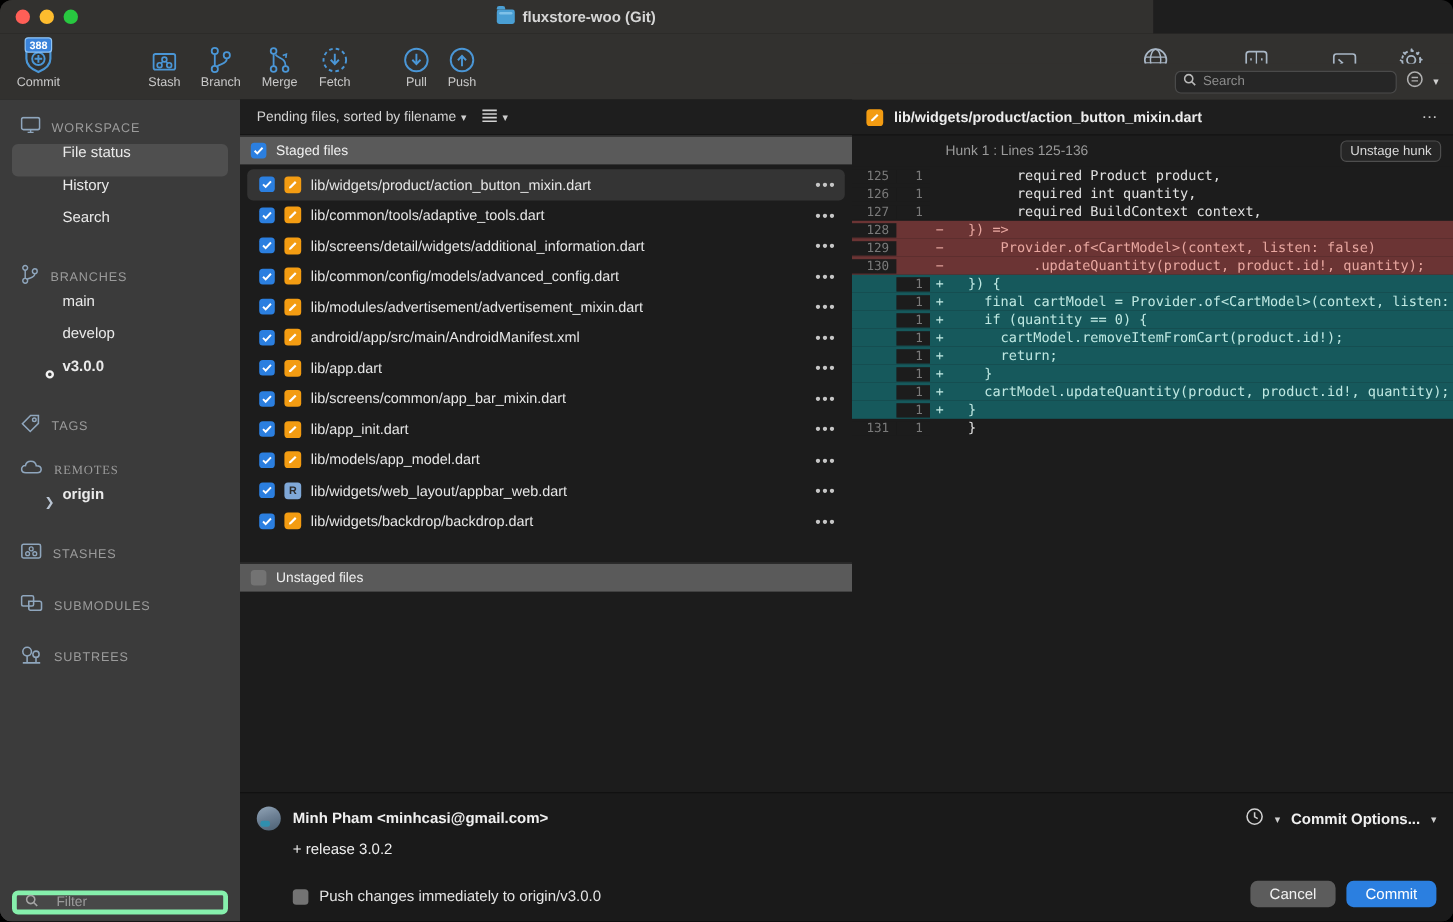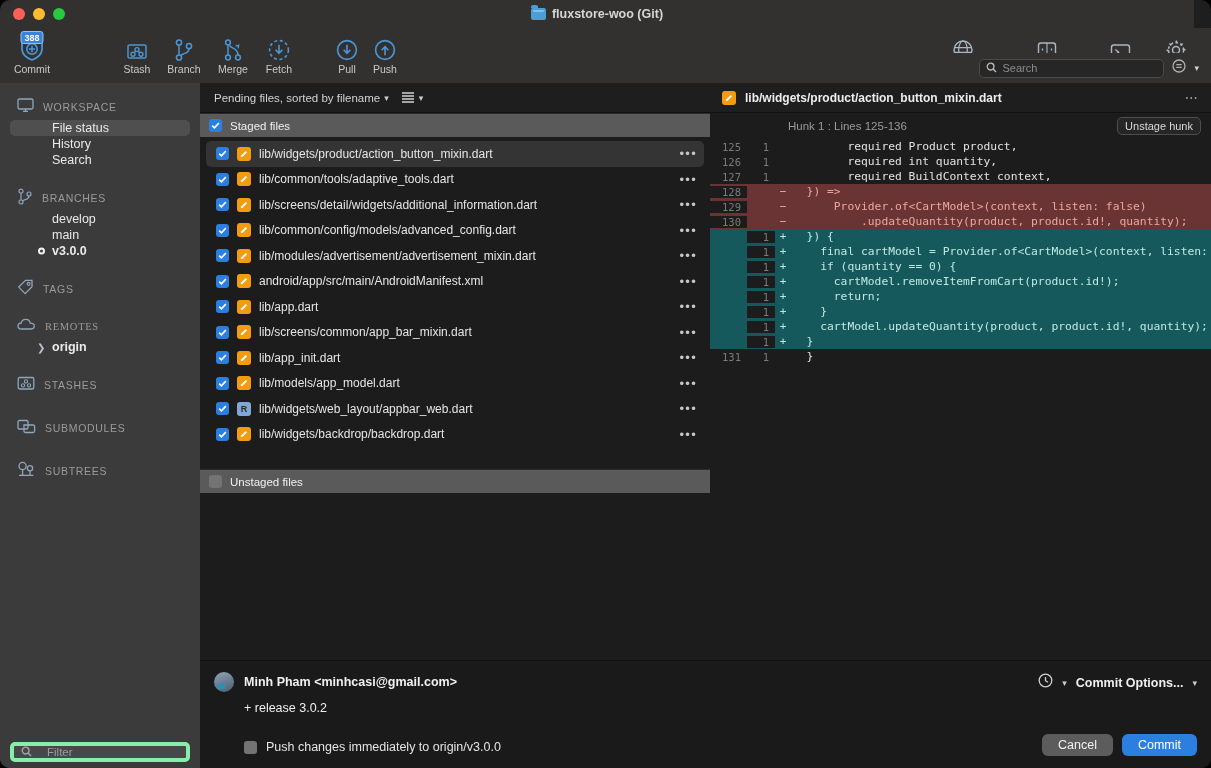--- a/index.html
+++ b/index.html
@@ -12,21 +12,21 @@
   .win {
     position: relative;
     width: 1211px; height: 768px;
     background: #1e1e1e;
     border-radius: 10px;
     overflow: hidden;
   }
 
   
   .titlebar {
-    position: absolute; top: 0; left: 0; width: 1194px; height: 28px;
+    position: absolute; top: 0; left: 0; width: 961px; height: 28px;
     background: #32312f;
     display: flex; align-items: center;
   }
   .traffic { display: flex; gap: 8px; padding-left: 13px; }
   .dot { width: 12px; height: 12px; border-radius: 50%; }
   .dot.red { background: #ff5f57; }
   .dot.yellow { background: #febc2e; }
   .dot.green { background: #28c840; }
   .title-center {
     position: absolute; left: 0; right: 0; text-align: center;
@@ -72,21 +72,21 @@
     background: #3b3b3b;
   }
   .sb-section {
     display: flex; align-items: center; gap: 9px;
     padding-left: 17px; height: 26px; margin-top: 11px;
   }
   .sb-section .slabel {
     font-size: 10.5px; letter-spacing: 0.7px; color: #9b9b9b; font-weight: 500;
   }
   .sb-item {
-    height: 16px; display: flex; align-items: center;
+    height: 27px; display: flex; align-items: flex-start;
     margin: 0 10px; padding-left: 42px; border-radius: 5px;
     font-size: 12.5px; color: #eaeaea; cursor: default;
   }
   .sb-item.sel { background: #4f4f4f; }
   .sb-item.branch { padding-left: 42px; position: relative; }
   .sb-item .cur-dot {
     position: absolute; left: 28px; top: 50%; transform: translateY(-50%);
     width: 7px; height: 7px; border: 2px solid #f2f2f2; border-radius: 50%;
   }
   .sb-item .chev {
@@ -410,24 +410,24 @@
           <circle cx="4" cy="3.2" r="2" fill="none" stroke="#8fa6bd" stroke-width="1.2"></circle>
           <circle cx="12" cy="6" r="2" fill="none" stroke="#8fa6bd" stroke-width="1.2"></circle>
           <circle cx="4" cy="14" r="2" fill="none" stroke="#8fa6bd" stroke-width="1.2"></circle>
           <path d="M4 5.2 V12" stroke="#8fa6bd" stroke-width="1.2"></path>
           <path d="M12 8 C12 12 7.5 11 5.3 13" fill="none" stroke="#8fa6bd" stroke-width="1.2"></path>
         </svg>
       </span>
       <span class="slabel">BRANCHES</span>
     </div>
     <div class="sb-item branch">
+      <span>main</span>
+    </div>
+    <div class="sb-item branch">
       <span>develop</span>
-    </div>
-    <div class="sb-item branch">
-      <span>main</span>
     </div>
     <div class="sb-item branch">
       <span class="cur-dot"></span>
       <span style="font-weight:bold;">v3.0.0</span>
     </div>
 
     <div class="sb-section" style="margin-top:17px;">
       <span>
         <svg width="17" height="16" viewBox="0 0 17 16">
           <path d="M8.5 1.3 H15 V7.8 L8.2 14.6 L1.7 8.1 Z" fill="none" stroke="#8fa6bd" stroke-width="1.3"></path>

